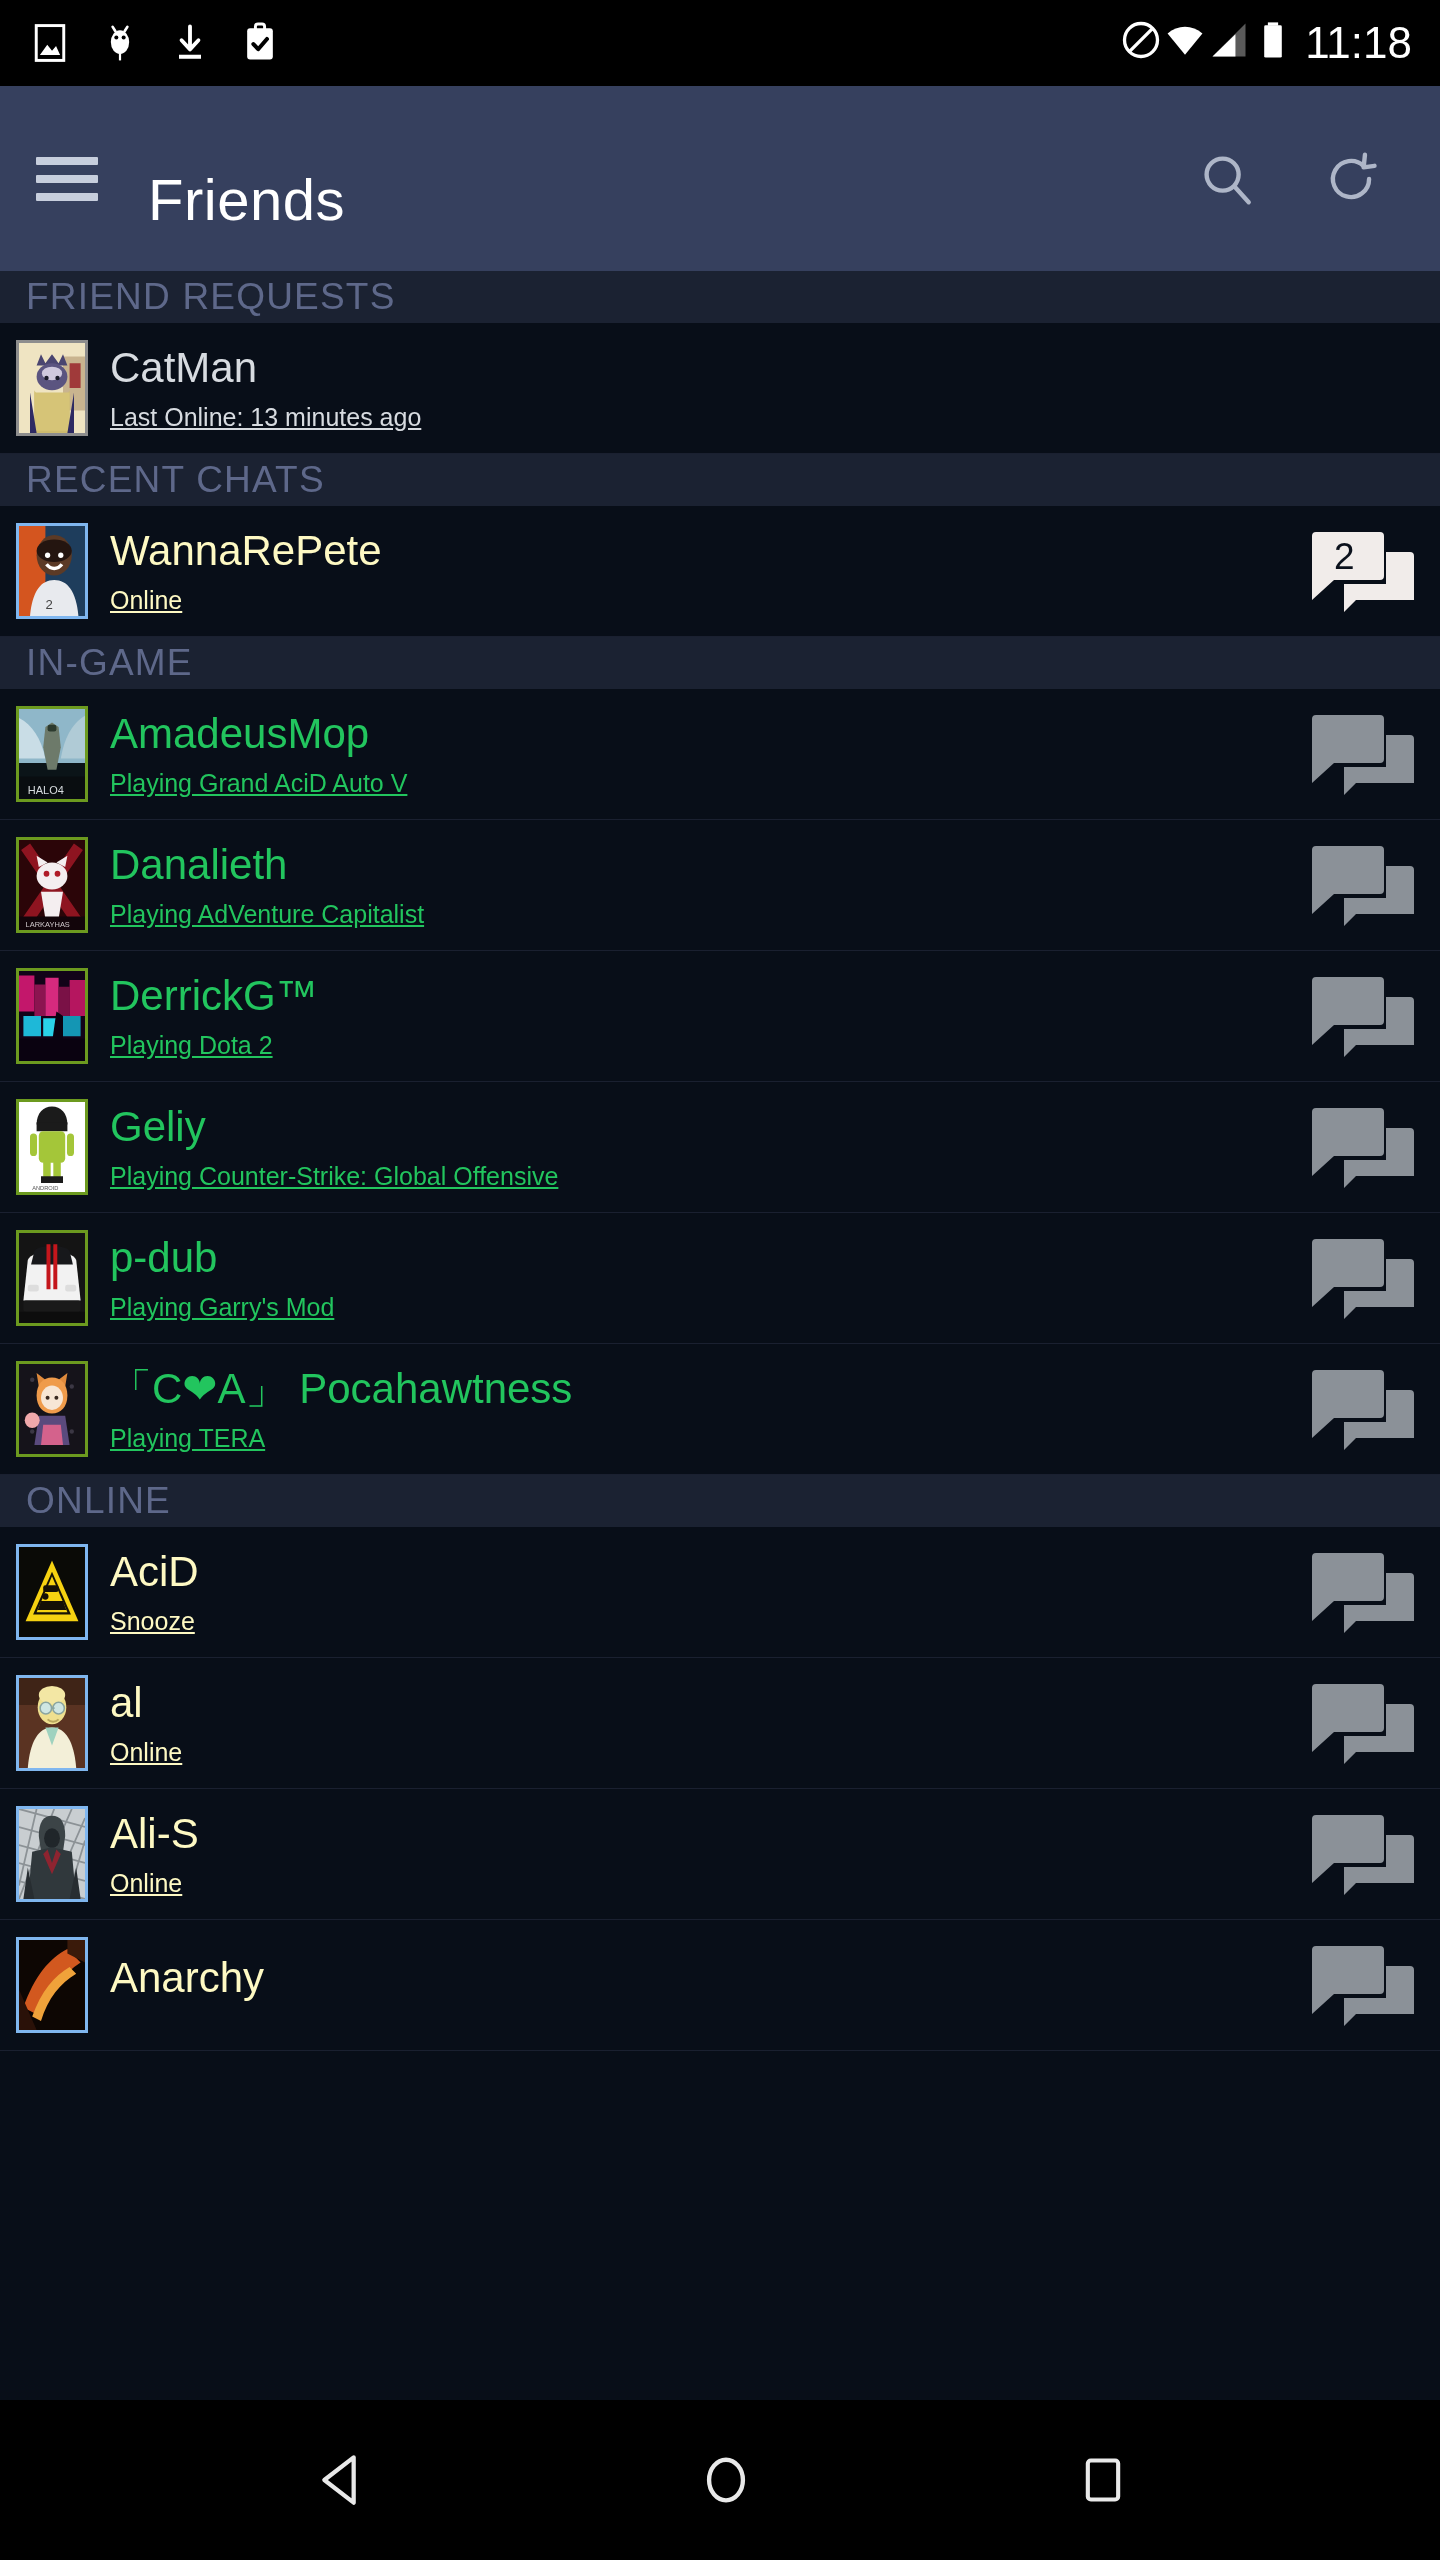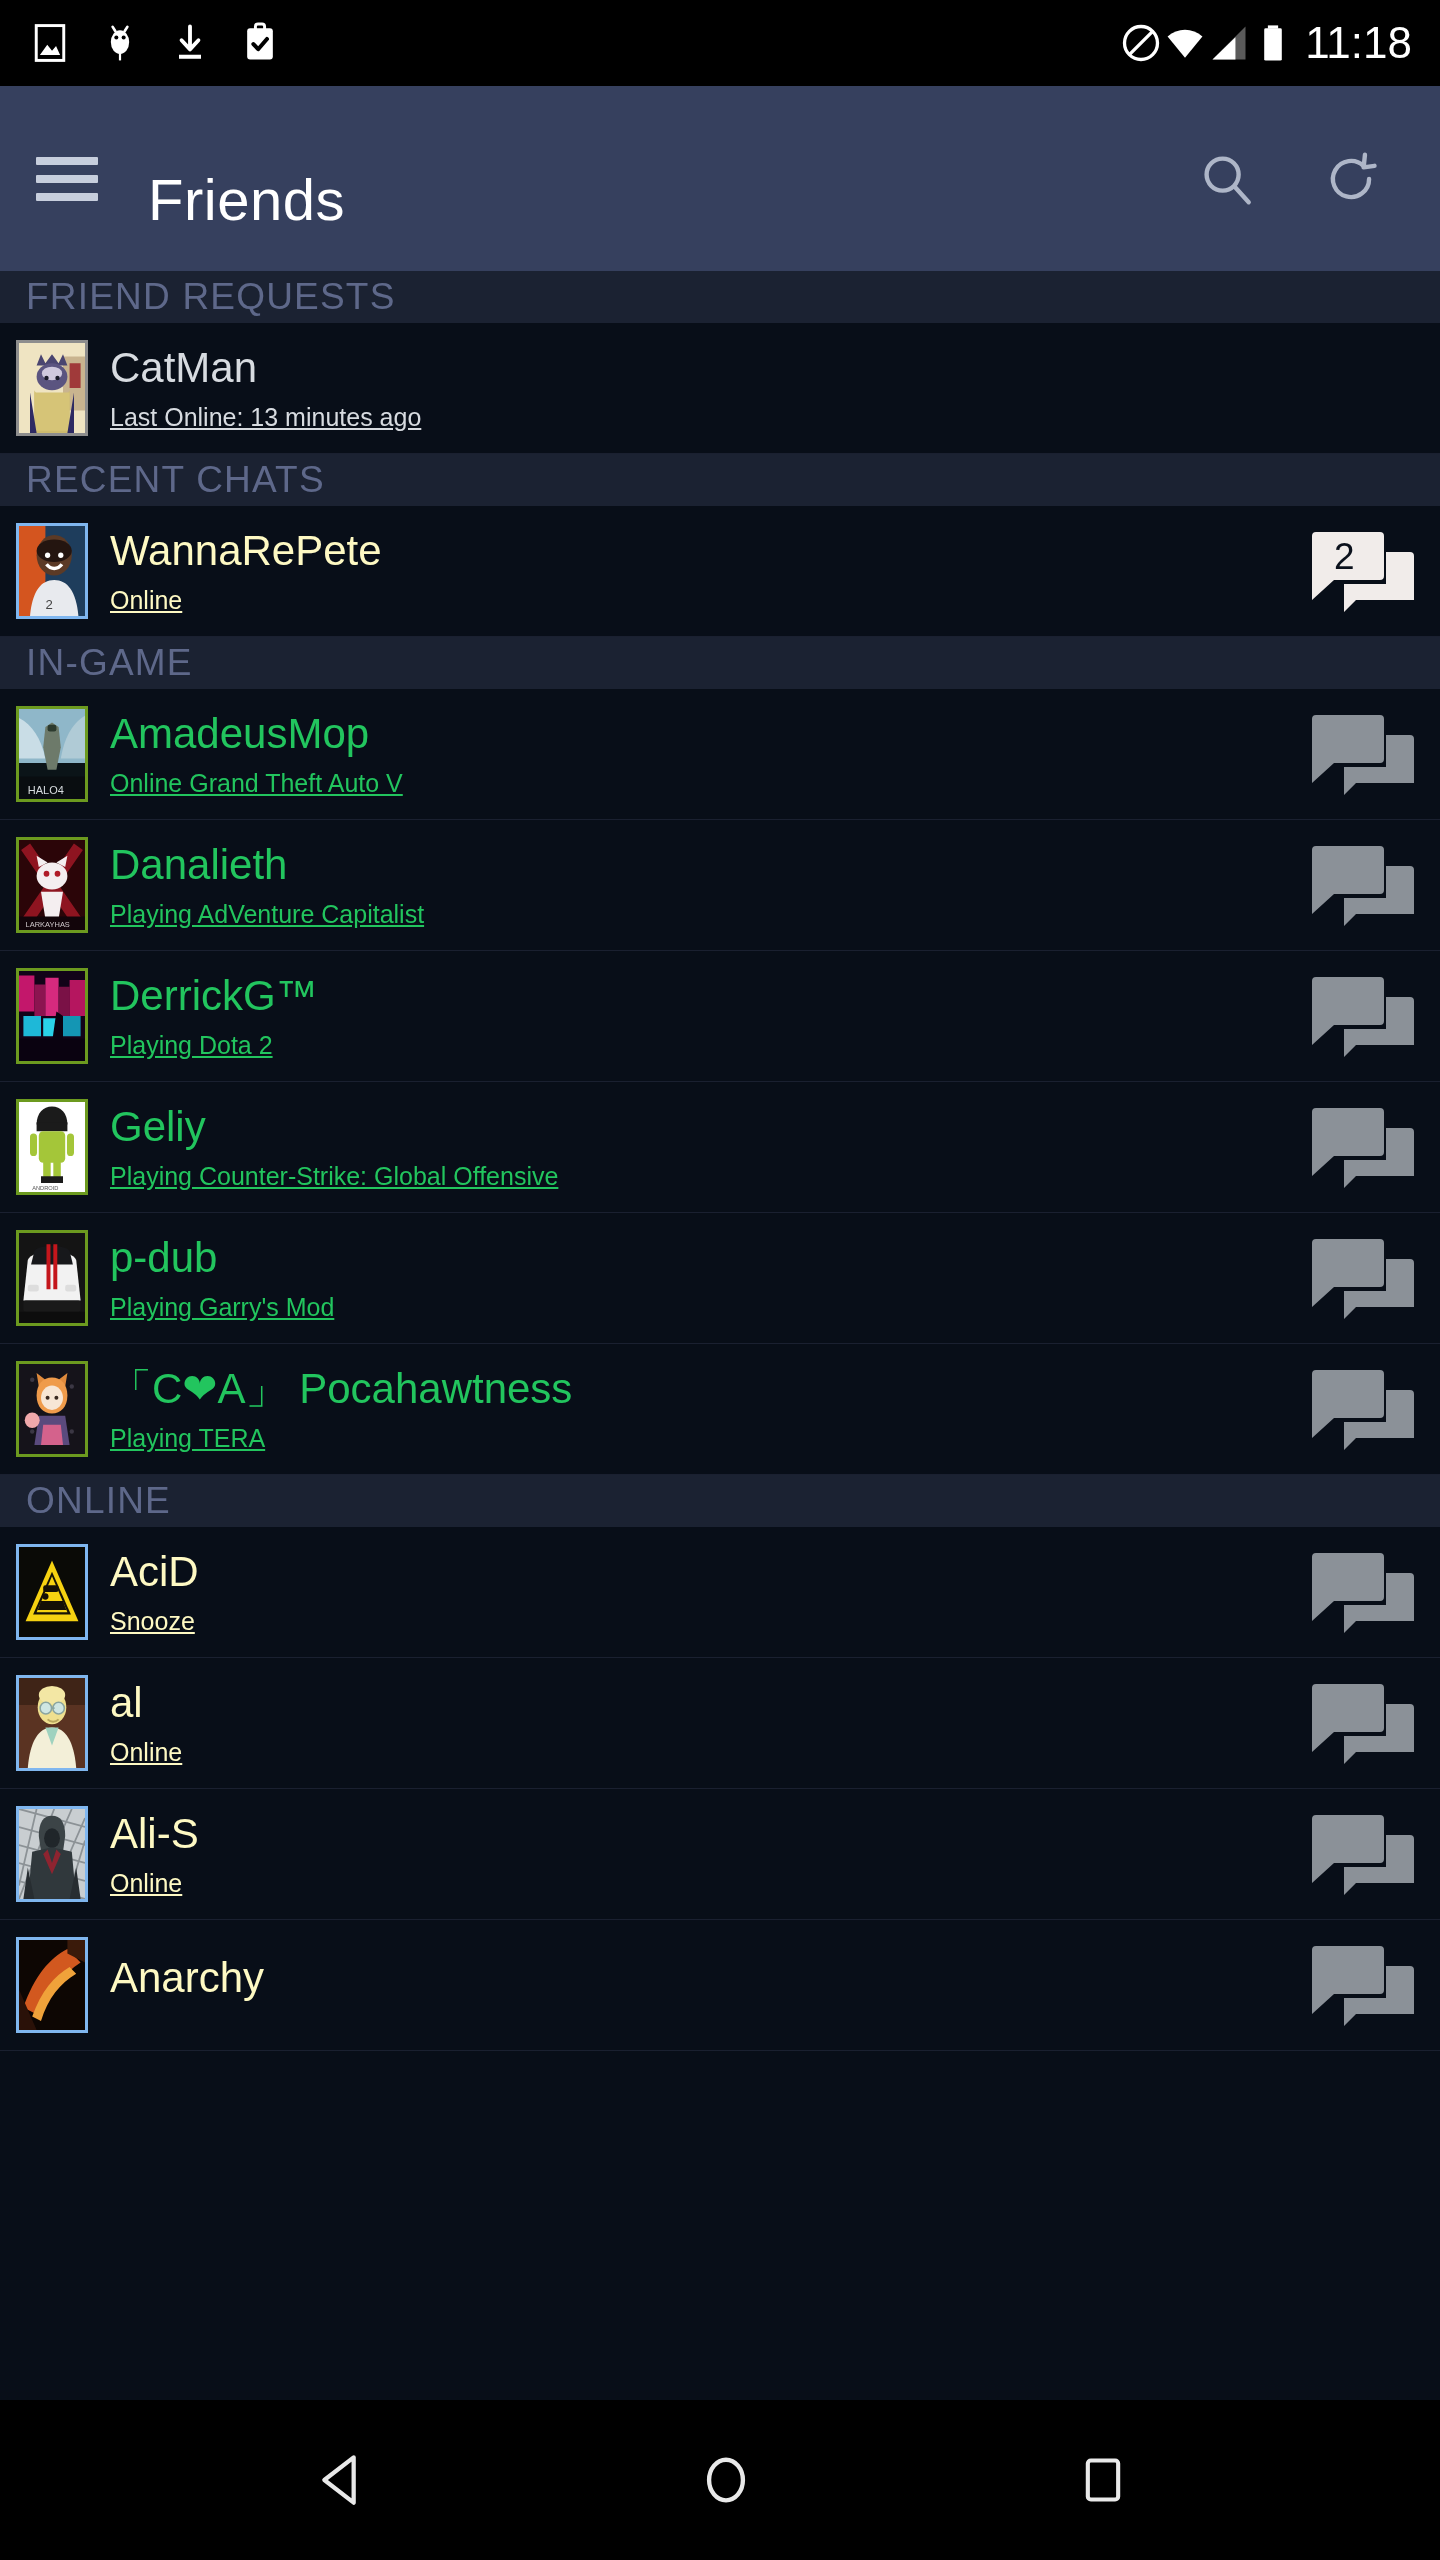--- a/index.html
+++ b/index.html
@@ -9,21 +9,21 @@
     font-family:"Liberation Sans", sans-serif;
     overflow:hidden;
   }
 
   
   .statusbar{
     height:86px; background:#000; display:flex; align-items:center;
     padding:0 28px; color:#fff;
   }
   .sb-left{ display:flex; align-items:center; gap:26px; }
-  .sb-right{ margin-left:auto; display:flex; align-items:center; }
+  .sb-right{ margin-left:auto; display:flex; }
   .sb-ico{ width:44px; height:44px; display:block; }
   .sb-clock{ font-size:44px; letter-spacing:0px; margin-left:10px; font-weight:400; }
 
   
   .appbar{
     height:185px; background:#36405e; display:flex; align-items:center;
     padding:0 36px;
   }
   .hamburger{ width:62px; height:44px; display:flex; flex-direction:column;
     justify-content:space-between; cursor:pointer; }
@@ -220,21 +220,21 @@
             <path d="M30 3c-5 3-9 8-11 19h11z" fill="#b0cbd6"></path>
             <path d="M12 8l3-2 3 2 1 9-2 10h-4l-2-10z" fill="#6d7a6a"></path>
             <rect x="13" y="7" width="4" height="3" rx="1" fill="#2c3a2e"></rect>
             <rect x="0" y="30" width="30" height="10" fill="#090d10"></rect>
             <text x="4" y="38" font-size="5" fill="#d8dde0" font-family="sans-serif">HALO4</text>
           </svg>
         </div>
       </div>
       <div class="row-text">
         <div class="name c-green">AmadeusMop</div>
-        <div class="status c-green">Online Grand Theft Auto V</div>
+        <div class="status c-green">Playing Grand AciD Auto V</div>
       </div>
       <div class="chat-icon">
         <svg width="122" height="90" viewBox="0 0 61 45">
           <path d="M43 13h12a2 2 0 0 1 2 2v22l-9-8H43z" fill="#8b9198"></path>
           <path d="M22 29h35v8H28l-6 6z" fill="#8b9198"></path>
           <path d="M6 3h34a2 2 0 0 1 2 2v20a2 2 0 0 1-2 2H17l-11 10V5a2 2 0 0 1 2-2z" fill="#8b9198"></path>
         </svg>
       </div>
     </div>
     <div class="row">

